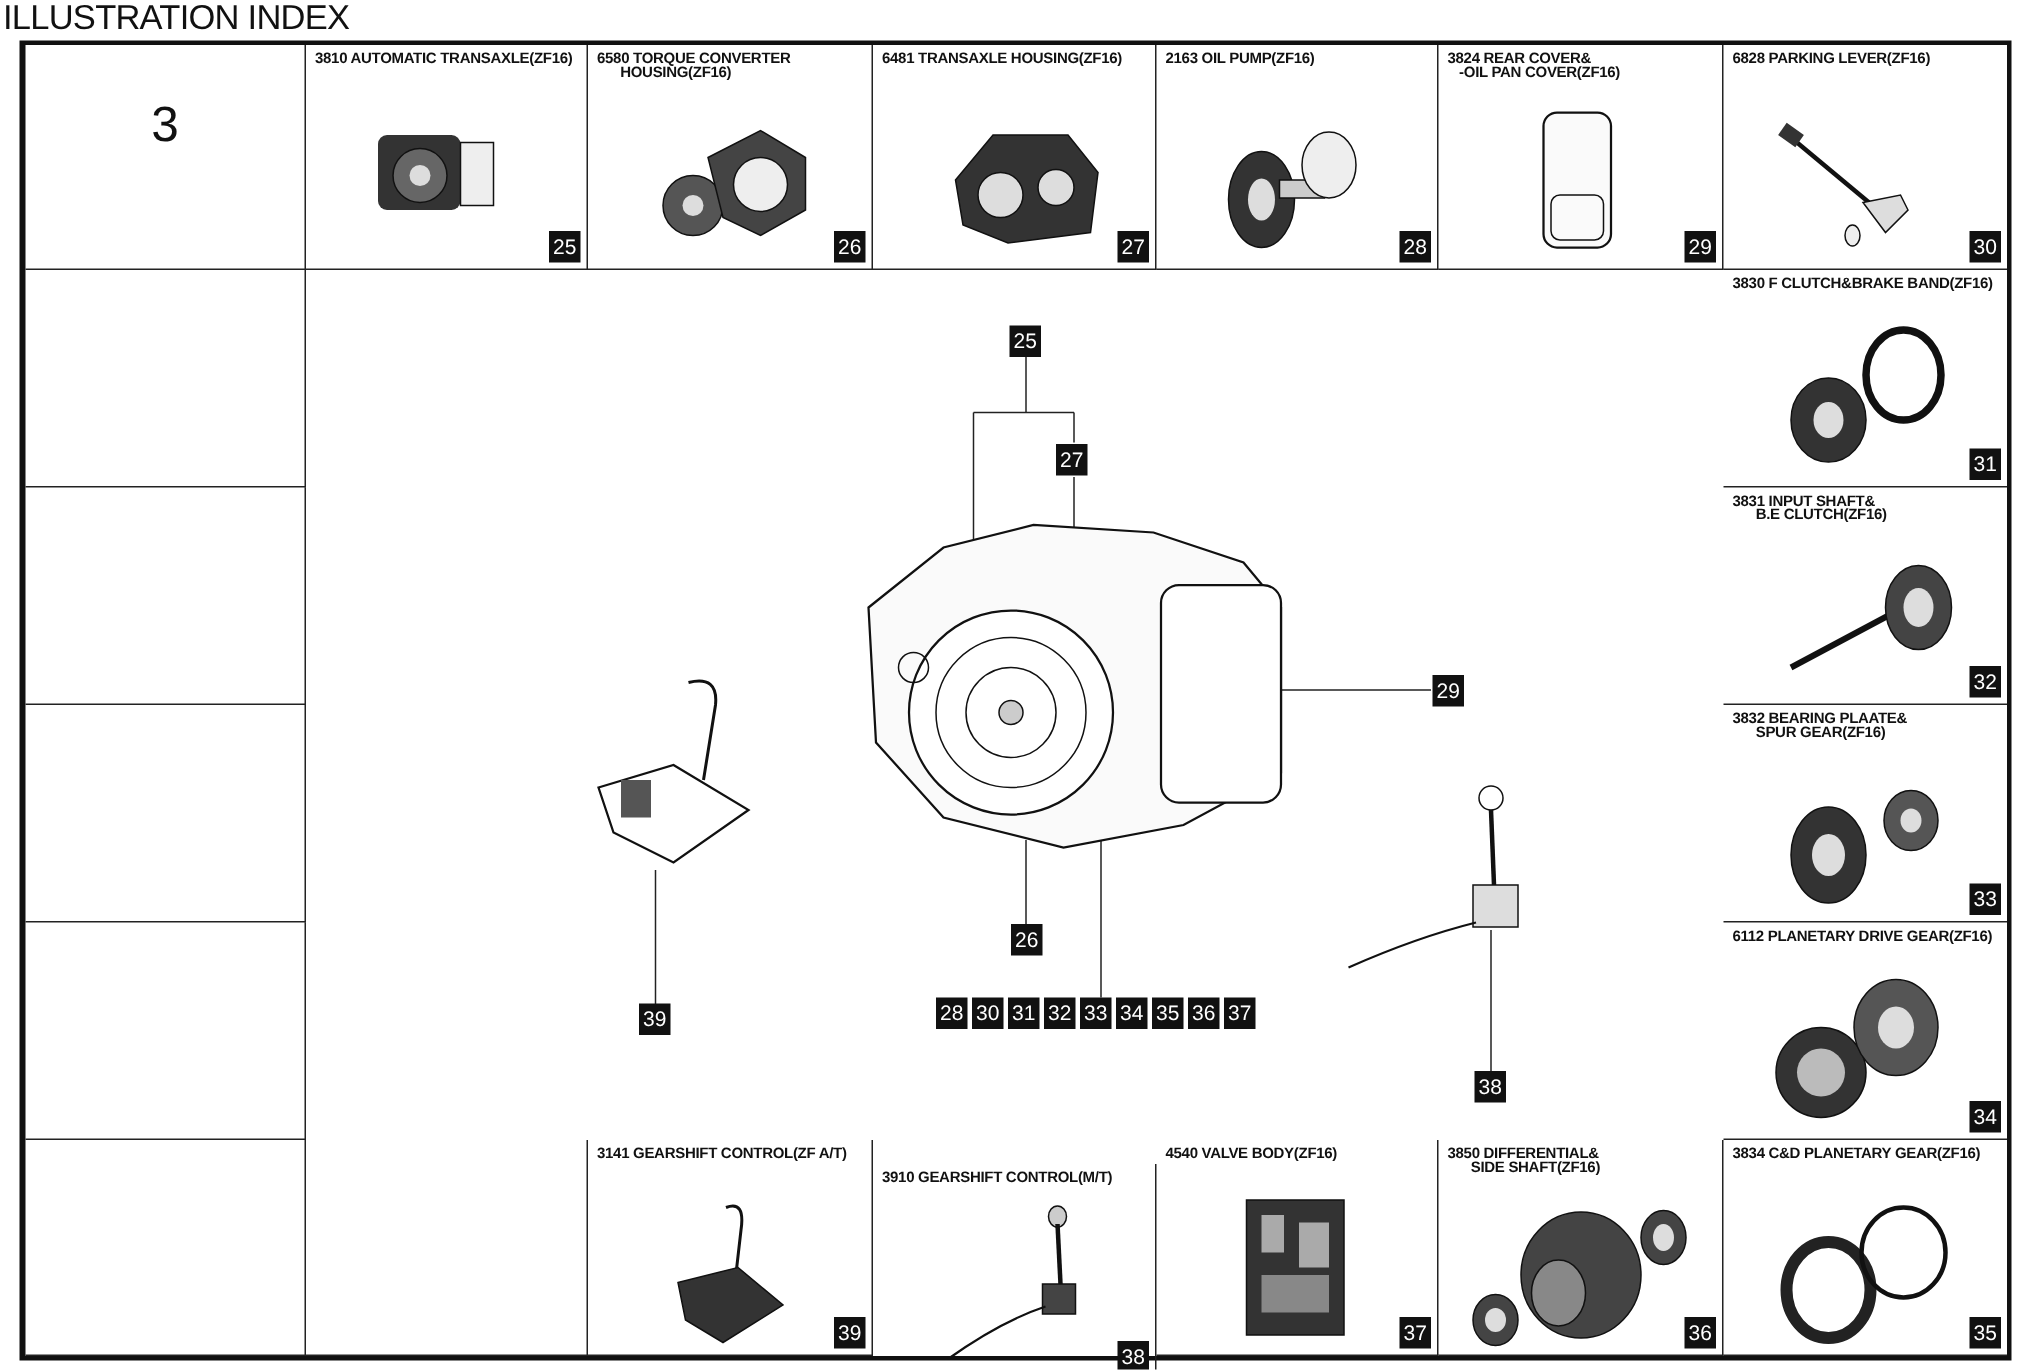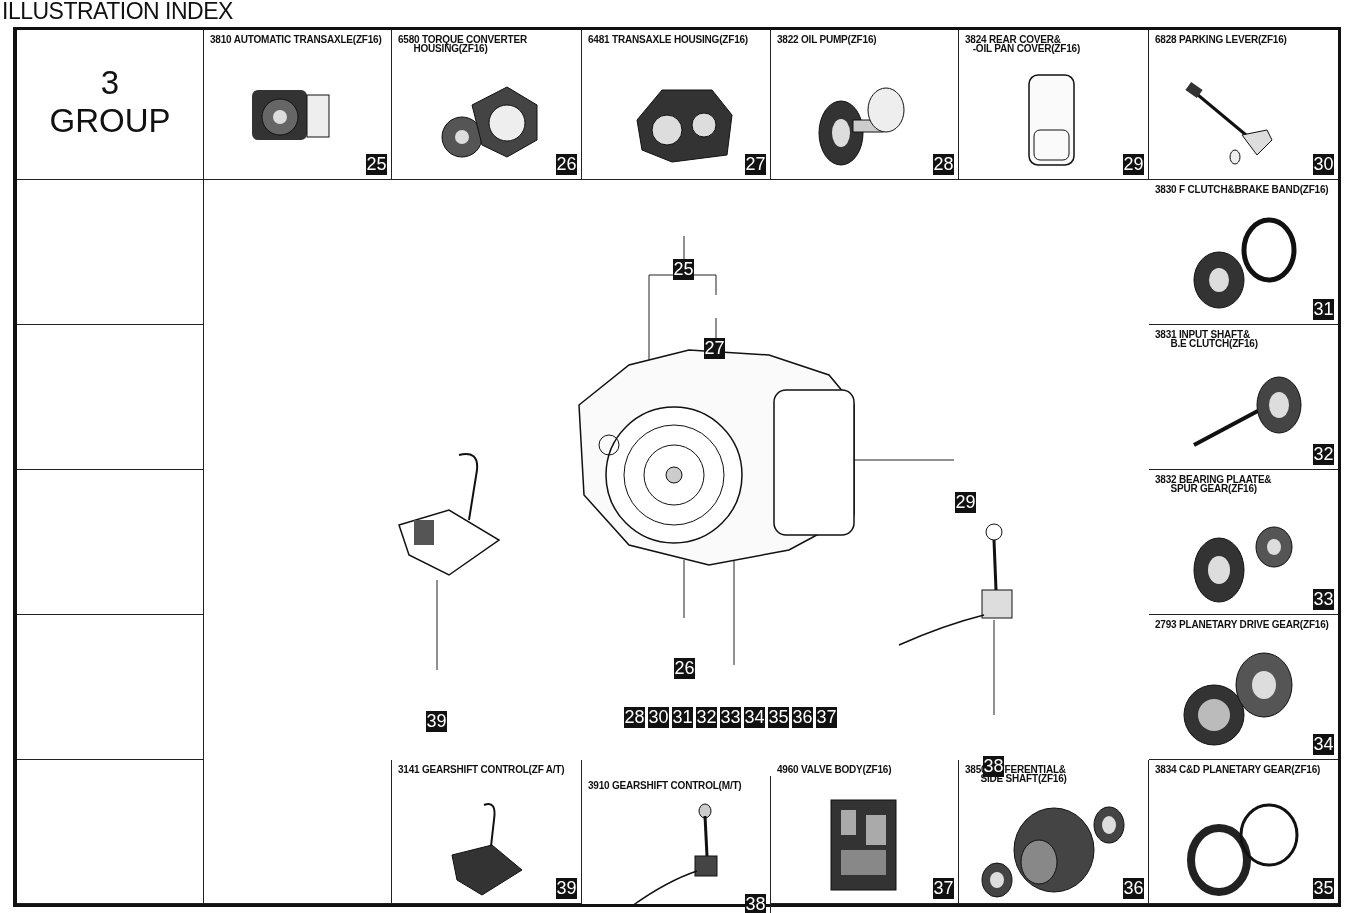--- a/index.html
+++ b/index.html
@@ -1,37 +1,36 @@
 <!DOCTYPE html>
 <html><head>
 <meta charset="utf-8">
 <style>
   html,body{margin:0;padding:0;background:#fff;}
   body{width:1348px;height:913px;position:relative;overflow:hidden;font-family:"Liberation Sans",sans-serif;color:#111;}
   .title{position:absolute;left:2px;top:-2px;font-size:23px;letter-spacing:-0.5px;font-weight:normal;}
   .frame{position:absolute;left:13px;top:27px;width:1328px;height:880px;border:3px solid #111;box-sizing:border-box;border-left-width:4px;}
   .cell{position:absolute;border-right:1px solid #222;border-bottom:1px solid #222;box-sizing:border-box;}
   .cell .ct{position:absolute;left:6px;top:5px;font-size:10px;font-weight:bold;line-height:9px;letter-spacing:-0.2px;white-space:pre;}
-  .num{position:absolute;background:#111;color:#fff;font-size:18px;width:21px;height:21px;line-height:21px;text-align:center;font-family:"Liberation Sans",sans-serif;margin-top:42px;}
+  .num{position:absolute;background:#111;color:#fff;font-size:14px;width:21px;height:21px;line-height:21px;text-align:center;font-family:"Liberation Sans",sans-serif;}
   .cell .num{right:4px;bottom:4px;}
   .group{position:absolute;text-align:center;font-size:33px;line-height:38px;}
   svg{position:absolute;overflow:visible;}
   .line{stroke:#222;stroke-width:1;fill:none;}
 </style>
 </head>
 <body>
 
 <div class="title">ILLUSTRATION INDEX</div>
 
 <div class="frame"></div>
 
 <div class="cell" style="left:17px;top:30px;width:187px;height:150px;">
   <div class="group" style="left:0;right:0;top:34px;">
     <div>3</div>
-    <div>GROUP</div>
   </div>
 </div>
 <div class="cell" style="left:17px;top:180px;width:187px;height:145px;"></div>
 <div class="cell" style="left:17px;top:325px;width:187px;height:145px;"></div>
 <div class="cell" style="left:17px;top:470px;width:187px;height:145px;"></div>
 <div class="cell" style="left:17px;top:615px;width:187px;height:145px;"></div>
 <div class="cell" style="left:17px;top:760px;width:187px;height:144px;"></div>
 <div class="cell" style="left:204px;top:760px;width:188px;height:144px;"></div>
 
 <div class="cell" style="left:204px;top:30px;width:188px;height:150px;">
@@ -58,21 +57,21 @@
 <div class="cell" style="left:582px;top:30px;width:189px;height:150px;">
   <div class="ct">6481 TRANSAXLE HOUSING(ZF16)</div>
   <svg style="left:50px;top:50px;" width="100" height="85">
       <path d="M5 40 L30 10 L80 10 L100 35 L95 75 L40 82 L10 70 Z" fill="#333" stroke="#111"></path>
       <circle cx="35" cy="50" r="15" fill="#ddd" stroke="#111"></circle>
       <circle cx="72" cy="45" r="12" fill="#ddd" stroke="#111"></circle>
     </svg>
   <div class="num">27</div>
 </div>
 <div class="cell" style="left:771px;top:30px;width:188px;height:150px;">
-  <div class="ct">3822 OIL PUMP(ZF16)</div>
+  <div class="ct">2163 OIL PUMP(ZF16)</div>
   <svg style="left:40px;top:55px;" width="110" height="90">
       <ellipse cx="30" cy="48" rx="22" ry="32" fill="#333" stroke="#111"></ellipse>
       <ellipse cx="30" cy="48" rx="9" ry="14" fill="#ddd"></ellipse>
       <rect x="42" y="35" width="30" height="12" fill="#ccc" stroke="#111"></rect>
       <ellipse cx="75" cy="25" rx="18" ry="22" fill="#eee" stroke="#111"></ellipse>
     </svg>
   <div class="num">28</div>
 </div>
 <div class="cell" style="left:959px;top:30px;width:190px;height:150px;">
   <div class="ct">3824 REAR COVER&amp;
@@ -118,21 +117,21 @@
       SPUR GEAR(ZF16)</div>
   <svg style="left:40px;top:45px;" width="120" height="95">
       <ellipse cx="30" cy="55" rx="25" ry="32" fill="#333" stroke="#111"></ellipse>
       <ellipse cx="30" cy="55" rx="11" ry="14" fill="#ddd"></ellipse>
       <ellipse cx="85" cy="32" rx="18" ry="20" fill="#555" stroke="#111"></ellipse>
       <ellipse cx="85" cy="32" rx="7" ry="8" fill="#ddd"></ellipse>
     </svg>
   <div class="num">33</div>
 </div>
 <div class="cell" style="left:1149px;top:615px;width:189px;height:145px;border-right:none;">
-  <div class="ct">2793 PLANETARY DRIVE GEAR(ZF16)</div>
+  <div class="ct">6112 PLANETARY DRIVE GEAR(ZF16)</div>
   <svg style="left:25px;top:25px;" width="130" height="110">
       <ellipse cx="40" cy="75" rx="30" ry="30" fill="#333" stroke="#111"></ellipse>
       <ellipse cx="40" cy="75" rx="16" ry="16" fill="#bbb"></ellipse>
       <ellipse cx="90" cy="45" rx="28" ry="32" fill="#555" stroke="#111"></ellipse>
       <ellipse cx="90" cy="45" rx="12" ry="14" fill="#ddd"></ellipse>
     </svg>
   <div class="num">34</div>
 </div>
 
 <div class="cell" style="left:392px;top:760px;width:190px;height:144px;">
@@ -147,21 +146,21 @@
   <div class="ct">3910 GEARSHIFT CONTROL(M/T)</div>
   <svg style="left:45px;top:25px;" width="100" height="110">
       <ellipse cx="78" cy="10" rx="6" ry="7" fill="#ccc" stroke="#111"></ellipse>
       <line x1="78" y1="15" x2="80" y2="55" stroke="#111" stroke-width="3"></line>
       <rect x="68" y="55" width="22" height="20" fill="#444" stroke="#111"></rect>
       <path d="M70 70 Q40 80 5 105" stroke="#111" stroke-width="1.5" fill="none"></path>
     </svg>
   <div class="num">38</div>
 </div>
 <div class="cell" style="left:771px;top:760px;width:188px;height:144px;">
-  <div class="ct">4960 VALVE BODY(ZF16)</div>
+  <div class="ct">4540 VALVE BODY(ZF16)</div>
   <svg style="left:55px;top:35px;" width="80" height="100">
       <rect x="5" y="5" width="65" height="90" fill="#333" stroke="#111"></rect>
       <rect x="15" y="15" width="15" height="25" fill="#aaa"></rect>
       <rect x="40" y="20" width="20" height="30" fill="#aaa"></rect>
       <rect x="15" y="55" width="45" height="25" fill="#888"></rect>
     </svg>
   <div class="num">37</div>
 </div>
 <div class="cell" style="left:959px;top:760px;width:190px;height:144px;">
   <div class="ct">3850 DIFFERENTIAL&amp;

